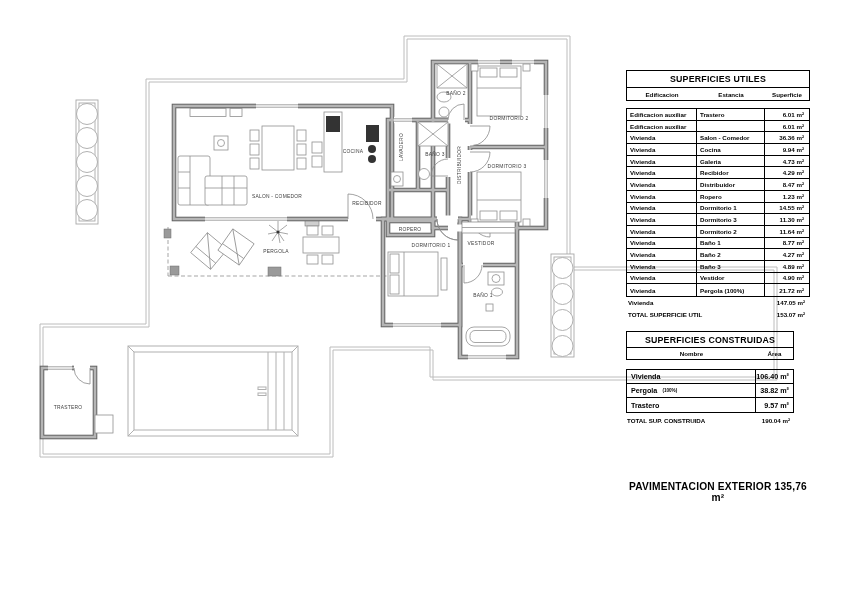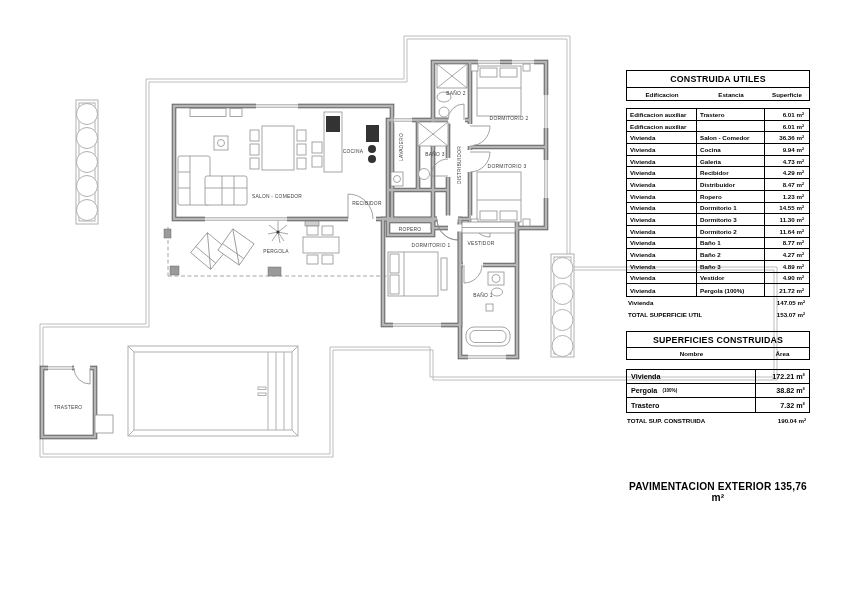--- a/index.html
+++ b/index.html
@@ -23,21 +23,21 @@
   .trow{display:flex;height:11.7px;border-bottom:1px solid #000;}
   .trow:last-child{border-bottom:none;}
   .tcell{display:flex;align-items:center;font-weight:bold;font-size:6.2px;
          border-right:1px solid #000;padding:0 0 0 3px;overflow:hidden;white-space:nowrap;}
   .tcell.c-edificacion{width:70px;}
   .tcell.c-estancia{width:68px;}
   .tcell.c-superficie{flex:1;border-right:none;justify-content:flex-end;padding:0 5px 0 0;}
   .t1-extra{display:flex;justify-content:space-between;align-items:center;height:11.5px;
             font-weight:bold;font-size:6.2px;padding:0 5px 0 2px;}
 
-  .t2{left:626px;top:331px;width:184px;}
+  .t2{left:626px;top:331px;width:168px;}
   .t2 .tbl-title{height:17px;line-height:16px;}
   .t2 .tbl-head{height:12px;}
   .t2 .hc.c1{width:129px;}
   .t2 .hc.c2{flex:1;}
   .t2-body{margin-top:9px;border:1px solid #000;}
   .t2row{display:flex;height:14px;border-bottom:1px solid #000;}
   .t2row:last-child{border-bottom:none;}
   .t2name{width:129px;border-right:1px solid #000;display:flex;align-items:center;
           padding-left:4px;font-size:7.2px;font-weight:bold;white-space:nowrap;}
   .nota{font-size:4.6px;margin-left:5px;font-weight:bold;}
@@ -271,21 +271,21 @@
       <text class="rlabel" x="410" y="230.5">ROPERO</text>
       <text class="rlabel" x="431" y="246.5">DORMITORIO 1</text>
       <text class="rlabel" x="481" y="245">VESTIDOR</text>
       <text class="rlabel" x="483" y="297">BAÑO 1</text>
       <text class="rlabel" x="276" y="253">PERGOLA</text>
       <text class="rlabel" x="68" y="409">TRASTERO</text>
     </g>
   </svg>
 
   <div class="tbl t1">
-    <div class="tbl-title">CONSTRUIDA UTILES</div>
+    <div class="tbl-title">SUPERFICIES UTILES</div>
     <div class="tbl-head">
       <div class="hc c1">Edificacion</div>
       <div class="hc c2">Estancia</div>
       <div class="hc c3">Superficie</div>
     </div>
     <div class="t1-body">
         <div class="trow">
           <div class="tcell c-edificacion">Edificacion auxiliar</div>
           <div class="tcell c-estancia">Trastero</div>
           <div class="tcell c-superficie">6.01 m²</div>
@@ -381,35 +381,35 @@
     <div class="tbl-head">
       <div class="hc c1">Nombre</div>
       <div class="hc c2">Área</div>
     </div>
     <div class="t2-body">
       <div class="t2row">
         <div class="t2name">
           <span>Vivienda</span>
           <span class="nota"></span>
         </div>
-        <div class="t2val">172.21 m²</div>
+        <div class="t2val">106.40 m²</div>
       </div>
       <div class="t2row">
         <div class="t2name">
           <span>Pergola</span>
           <span class="nota">(100%)</span>
         </div>
         <div class="t2val">38.82 m²</div>
       </div>
       <div class="t2row">
         <div class="t2name">
           <span>Trastero</span>
           <span class="nota"></span>
         </div>
-        <div class="t2val">7.32 m²</div>
+        <div class="t2val">9.57 m²</div>
       </div>
     </div>
     <div class="t2-total">
       <span>TOTAL SUP. CONSTRUIDA</span>
       <span>190.04 m²</span>
     </div>
   </div>
 
   <div class="pav">PAVIMENTACION EXTERIOR 135,76 m²</div>
 </div>

